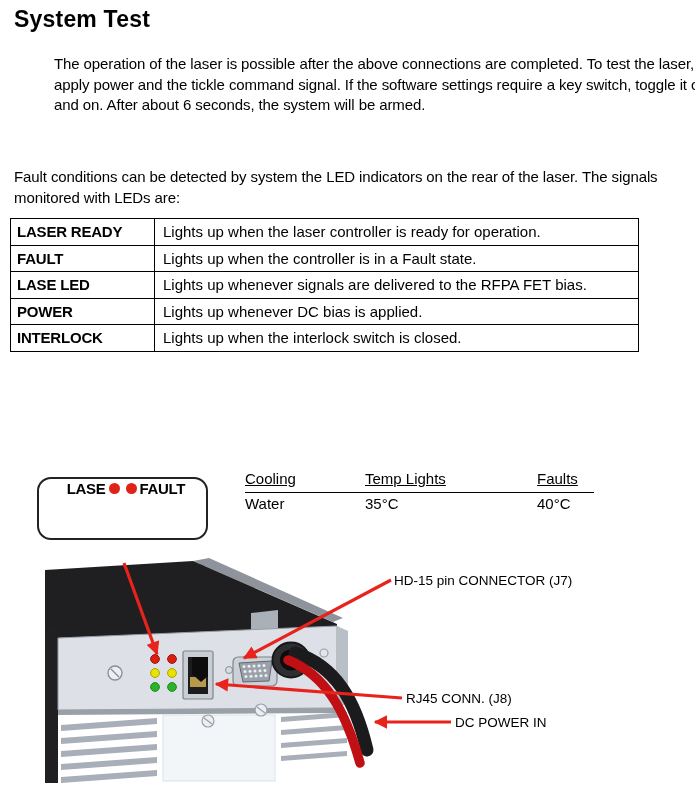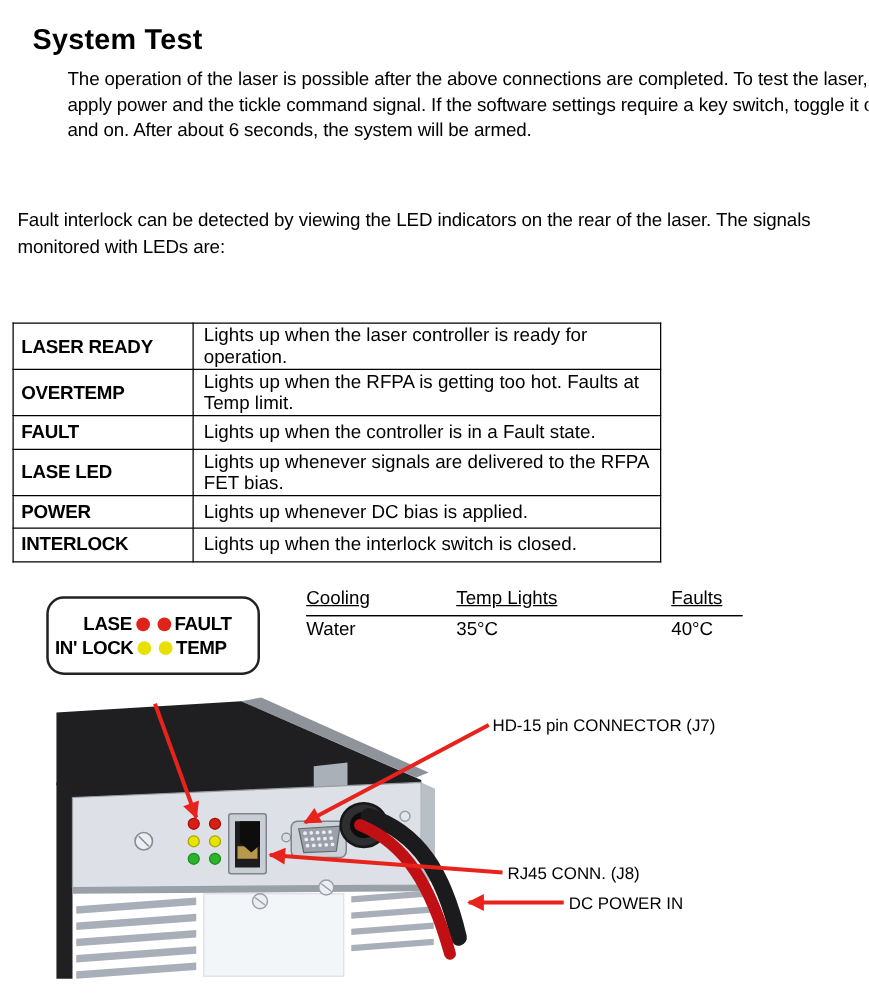--- a/index.html
+++ b/index.html
@@ -2,50 +2,50 @@
 <html><head>
 <meta charset="utf-8">
 <style>
   html,body { margin:0; padding:0; background:#ffffff; }
   .page {
     position:relative; width:695px; height:797px; background:#ffffff;
     font-family:"Liberation Sans","DejaVu Sans",sans-serif; color:#000;
     overflow:hidden;
   }
   .title {
-    position:absolute; left:14px; top:6px; margin:12px;
+    position:absolute; left:14px; top:6px; margin:0;
     font-size:23px; font-weight:bold; letter-spacing:0.2px;
   }
   .para {
     position:absolute; left:14px; width:676px; margin:0;
     font-size:15px; line-height:20.5px; letter-spacing:-0.1px;
   }
   .p1 { top:54px;margin-left:40px; }
   .p2 { top:127px; }
   .p3 { top:167px; }
 
   table.ledtab {
-    position:absolute; left:10px; top:218px; width:519px;
-    border-collapse:collapse; table-layout:fixed;margin-top:40px;
+    position:absolute; left:10px; top:218px; width:629px;
+    border-collapse:collapse; table-layout:fixed;
   }
   table.ledtab td {
     border:1.6px solid #000; height:23.5px; font-size:15px;
     padding:1px 5px 1px 8px; vertical-align:middle;
   }
   table.ledtab td.sig { width:132px; font-weight:bold; padding-left:6px; letter-spacing:-0.2px; }
 
   .h2 {
     position:absolute; left:14px; top:409px; margin:0;
     font-size:19px; font-weight:bold; font-style:italic; letter-spacing:0.1px;
   }
 
   .badge {
     position:absolute; left:37px; top:477px; width:171px; height:63px;
     border:2px solid #222; border-radius:14px; box-sizing:border-box;
-    display:flex; flex-direction:column; justify-content:center;
+    display:flex; flex-direction:column; justify-content:space-between;
     padding:0 5px;
   }
   .brow { display:flex; align-items:center; height:19px; }
   .blabel, .rlabel {
     flex:1 1 0; font-size:15px; font-weight:bold; line-height:19px; letter-spacing:-0.3px;
     white-space:nowrap;
   }
   .blabel { text-align:right; }
   .rlabel { text-align:left; }
   .dot { width:11px; height:11px; border-radius:50%; margin:0 3px; flex:0 0 auto; }
@@ -65,31 +65,27 @@
   svg.figure text { font-family:"Liberation Sans","DejaVu Sans",sans-serif; font-size:13.5px; fill:#000; }
 </style>
 </head>
 <body>
 
 <div class="page">
 
   <h1 class="title">System Test</h1>
 
   <p class="para p1">The operation of the laser is possible after the above connections are completed.  To test the laser, apply power and the tickle command signal. If the software settings require a key switch, toggle it off and on. After about 6 seconds, the system will be armed.</p>
-  <p class="para p3">Fault interlock can be detected by viewing the LED indicators on the rear of the laser. The signals monitored with LEDs are:</p>
+  <p class="para p3">Fault conditions can be detected by system the LED indicators on the rear of the laser. The signals monitored with LEDs are:</p>
 
   <table class="ledtab">
     <tbody>
       <tr>
         <td class="sig">LASER READY</td>
         <td>Lights up when the laser controller is ready for operation.</td>
-      </tr>
-      <tr>
-        <td class="sig">OVERTEMP</td>
-        <td>Lights up when the RFPA is getting too hot.  Faults at Temp limit.</td>
       </tr>
       <tr>
         <td class="sig">FAULT</td>
         <td>Lights up when the controller is in a Fault state.</td>
       </tr>
       <tr>
         <td class="sig">LASE LED</td>
         <td>Lights up whenever signals are delivered to the RFPA FET bias.</td>
       </tr>
       <tr>
@@ -103,26 +99,20 @@
     </tbody>
   </table>
 
 
   <div class="badge">
     <div class="brow">
       <span class="blabel">LASE</span>
       <span class="dot" style="background-color: rgb(224, 35, 24);"></span>
       <span class="dot" style="background-color: rgb(224, 35, 24);"></span>
       <span class="rlabel">FAULT</span>
-    </div>
-    <div class="brow">
-      <span class="blabel">IN' LOCK</span>
-      <span class="dot" style="background-color: rgb(232, 224, 0);"></span>
-      <span class="dot" style="background-color: rgb(232, 224, 0);"></span>
-      <span class="rlabel">TEMP</span>
     </div>
   </div>
 
   <table class="cool">
     <colgroup>
         <col class="c1">
         <col class="c2">
         <col class="c3">
       </colgroup>
     <thead>

